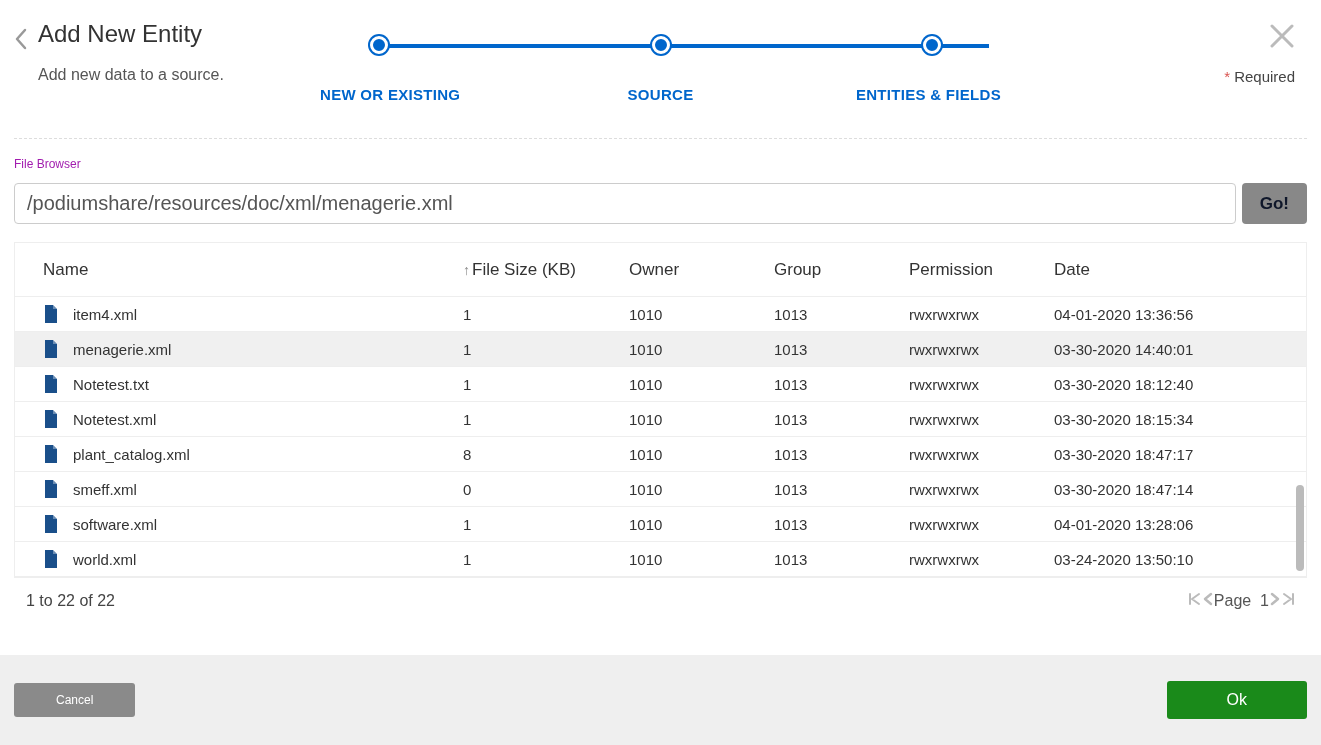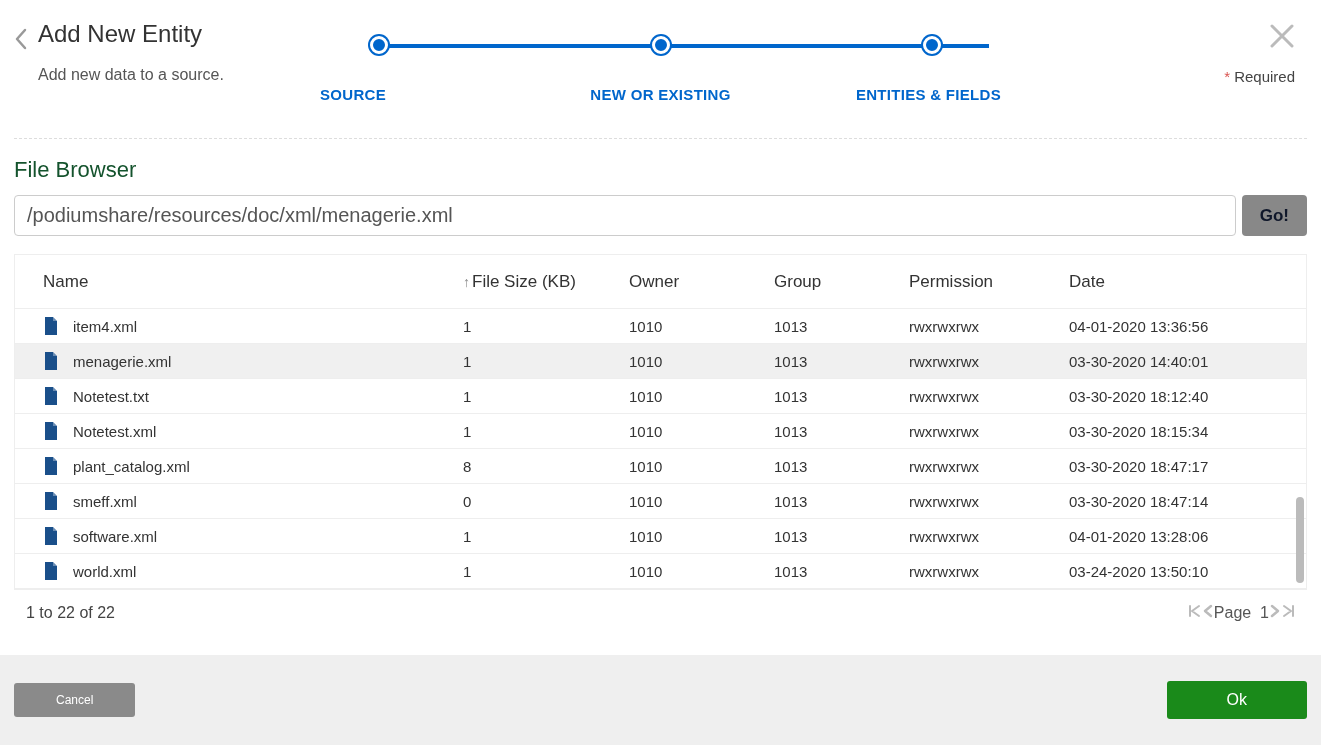--- a/index.html
+++ b/index.html
@@ -23,38 +23,38 @@
 .step-circle { width: 18px; height: 18px; border-radius: 50%; background: #0066cc; border: 3px solid #fff; box-shadow: 0 0 0 2px #0066cc; display: inline-block; position: relative; z-index: 2; }
 .step-current .step-circle { box-shadow: 0 0 0 2px #0066cc; }
 .step-label { display: block; margin-top: 28px; font-size: 15px; font-weight: 700; color: #0066cc; letter-spacing: 0.3px; }
 .step-node:first-child .step-circle-wrap { padding-left: 50px; }
 .step-node:first-child .step-label { padding-left: 0; }
 .step-node:last-child .step-circle-wrap { padding-right: 60px; }
 .step-circle-wrap { display: block; }
 
 .divider { border-top: 1px dashed #ddd; margin: 54px 14px 18px 14px; }
 
-.section-title { font-size: 22px; font-weight: 500; color: #14532d; margin: 0 14px 12px 14px; }
+.section-title { font-size: 12px; font-weight: 500; color: #a21caf; margin: 0 14px 12px 14px; }
 
 .path-row { display: flex; margin: 0 14px 18px 14px; gap: 6px; }
 .path-input { flex: 1; border: 1px solid #ccc; border-radius: 4px; padding: 8px 12px; font-size: 20px; color: #555; }
 .go-btn { background: #888; color: #0f172a; border: none; border-radius: 4px; padding: 0 18px; font-size: 17px; font-weight: 600; cursor: pointer; }
 
 .table-wrap { margin: 0 14px; border: 1px solid #eee; position: relative; }
 .thead-row, .tbody-row { display: flex; align-items: center; border-bottom: 1px solid #eee; }
 .thead-row { height: 54px; background: #fff; }
 .tbody-row { height: 35px; font-size: 15px; color: #333; }
 .tbody-row.selected { background: #f0f0f0; }
 .col { padding: 0 8px; }
 .col-name { flex: 0 0 440px; padding-left: 28px; display: flex; align-items: center; }
 .col-size { flex: 0 0 130px; }
 .col-owner { flex: 0 0 145px; margin-left: 36px; }
 .col-group { flex: 0 0 135px; }
 .col-perm { flex: 0 0 145px; }
-.col-date { flex: 1; margin-left: 15px; }
+.col-date { flex: 1; }
 .thead-row .col { font-size: 17px; font-weight: 500; color: #333; }
 .sort-arrow { color: #888; margin-right: 2px; font-size: 14px; }
 .file-icon { width: 16px; height: 18px; margin-right: 14px; flex-shrink: 0; }
 
 .scrollbar-track { position: absolute; right: 2px; top: 54px; bottom: 0; width: 10px; }
 .scrollbar-thumb { position: absolute; right: 0; bottom: 6px; width: 8px; height: 86px; background: #bbb; border-radius: 4px; }
 
 .pager-row { display: flex; align-items: center; justify-content: space-between; margin: 12px 26px 0 26px; font-size: 16px; color: #444; }
 .pager-controls { display: flex; align-items: center; color: #aaa; }
 .pager-controls .pg-btn { cursor: pointer; font-size: 18px; }
@@ -83,25 +83,25 @@
       </svg>
   </span>
   <div class="required-text"><span class="star">*</span><span>Required</span></div>
 </div>
 
 <div class="stepper">
   <div class="step-line"></div>
   <div class="step-nodes">
     <div class="step-node">
       <span class="step-circle-wrap"><span class="step-circle"></span></span>
-      <span class="step-label">SOURCE</span>
+      <span class="step-label">NEW OR EXISTING</span>
     </div>
     <div class="step-node">
       <span class="step-circle-wrap"><span class="step-circle"></span></span>
-      <span class="step-label">NEW OR EXISTING</span>
+      <span class="step-label">SOURCE</span>
     </div>
     <div class="step-node step-current">
       <span class="step-circle-wrap"><span class="step-circle"></span></span>
       <span class="step-label">ENTITIES &amp; FIELDS</span>
     </div>
   </div>
 </div>
 
 <div class="divider"></div>
 

